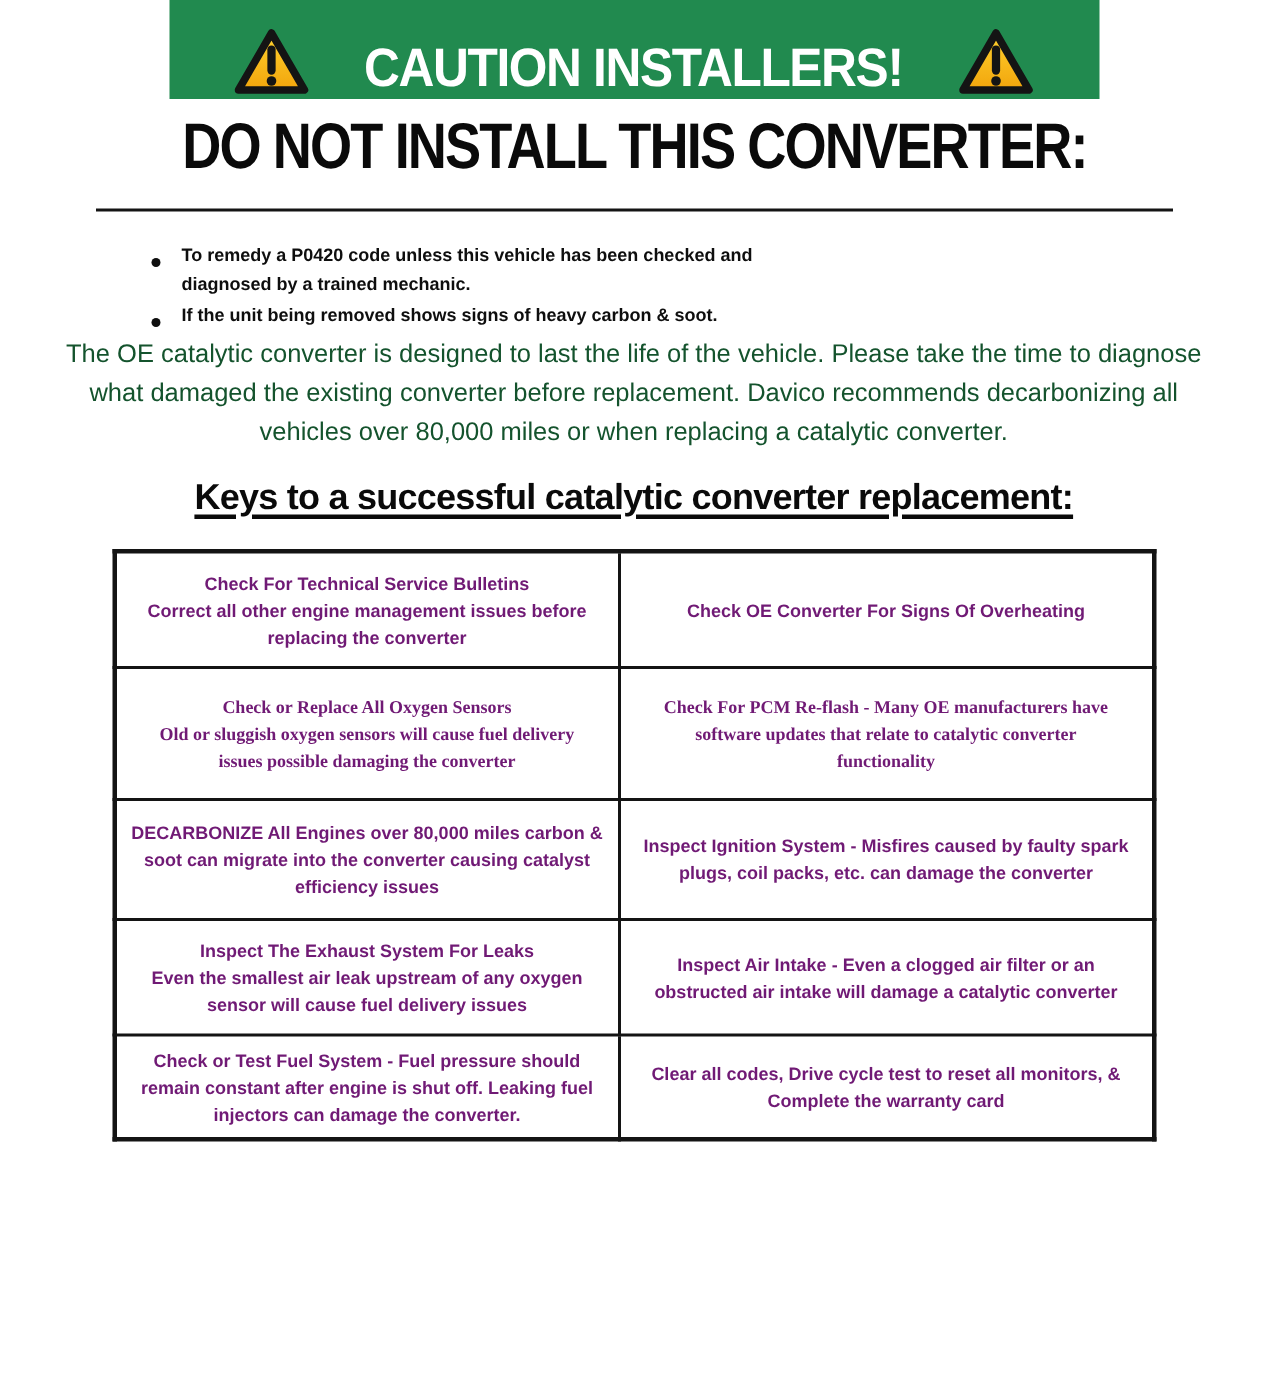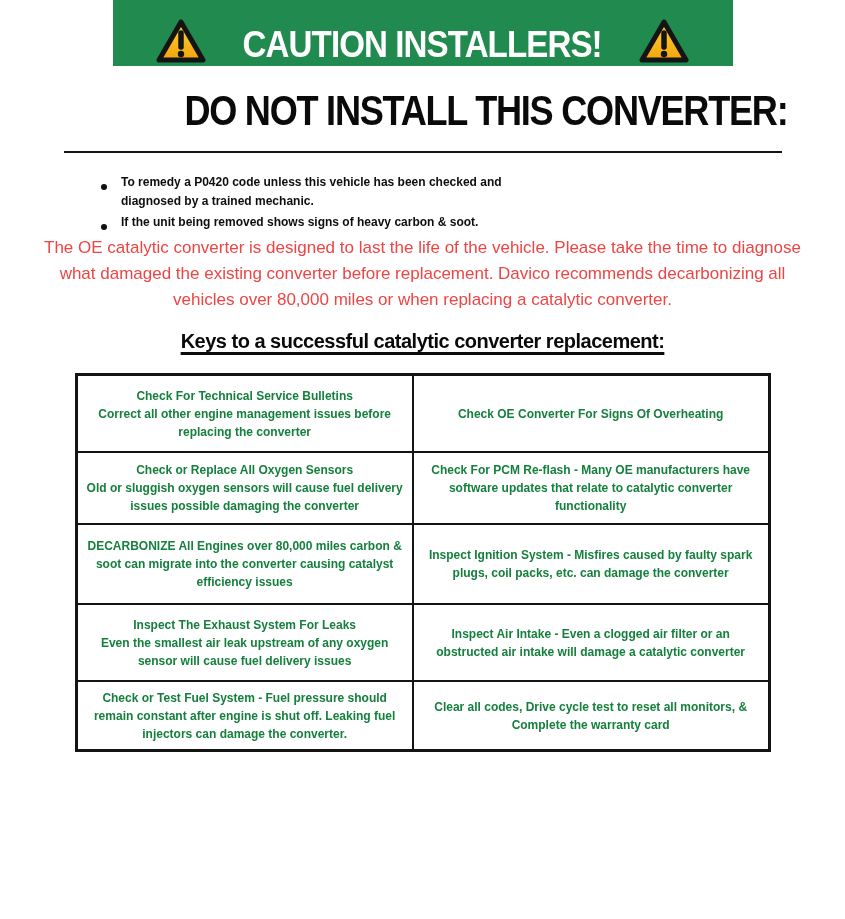--- a/index.html
+++ b/index.html
@@ -28,22 +28,22 @@
     font-weight: bold;
     font-size: 36px;
     letter-spacing: -1px;
     transform: scaleX(0.92);
     white-space: nowrap;
   }
   .warn-icon { width: 52px; height: 48px; flex: 0 0 auto; }
 
   
   .headline {
-    margin-top: 20px;
-    text-align: right;
+    margin-top: 8px;
+    text-align: center;
   }
   .headline span {
     display: inline-block;
     font-size: 43px;
     font-weight: bold;
     letter-spacing: -1.5px;
     color: #0a0a0a;
     transform: scaleX(0.84);
     white-space: nowrap;
   }
@@ -84,29 +84,29 @@
     background: #0e0e0e;
   }
 
   
   .para {
     margin: 0 auto 0 auto;
     width: 840px;
     text-align: center;
     font-size: 17px;
     line-height: 1.55;
-    color: #ef4444;
+    color: #14532d;
     white-space: pre-line;
   }
 
   
   .subheading {
     margin-top: 16px;
     text-align: center;
-    font-size: 20px;
+    font-size: 24px;
     font-weight: bold;
     letter-spacing: -0.5px;
     color: #0a0a0a;
     text-decoration: underline;
     text-underline-offset: 4px;
     text-decoration-thickness: 2.5px;
   }
 
   
   .keys-table {
@@ -116,28 +116,28 @@
     border: 3px solid #141414;
     table-layout: fixed;
   }
   .keys-table td {
     border: 2px solid #141414;
     text-align: center;
     vertical-align: middle;
     font-size: 12px;
     font-weight: bold;
     line-height: 1.5;
-    color: #15803d;
+    color: #701a75;
     white-space: pre-line;
     padding: 4px 6px;
   }
   .keys-table col.left-col  { width: 48.6%; }
   .keys-table col.right-col { width: 51.4%; }
   .keys-table tr:nth-child(1) td { height: 78px; }
-  .keys-table tr:nth-child(2) td { height: 72px; }
+  .keys-table tr:nth-child(2) td { height: 88px; font-family: Liberation Serif, serif; }
   .keys-table tr:nth-child(3) td { height: 80px; }
   .keys-table tr:nth-child(4) td { height: 77px; }
   .keys-table tr:nth-child(5) td { height: 69px; }
   .keys-table tr:nth-child(6) td { height: 77px; }
 </style>
 </head>
 <body>
 
 <div class="banner">
   <svg class="warn-icon" viewBox="0 0 52 48" aria-hidden="true">

